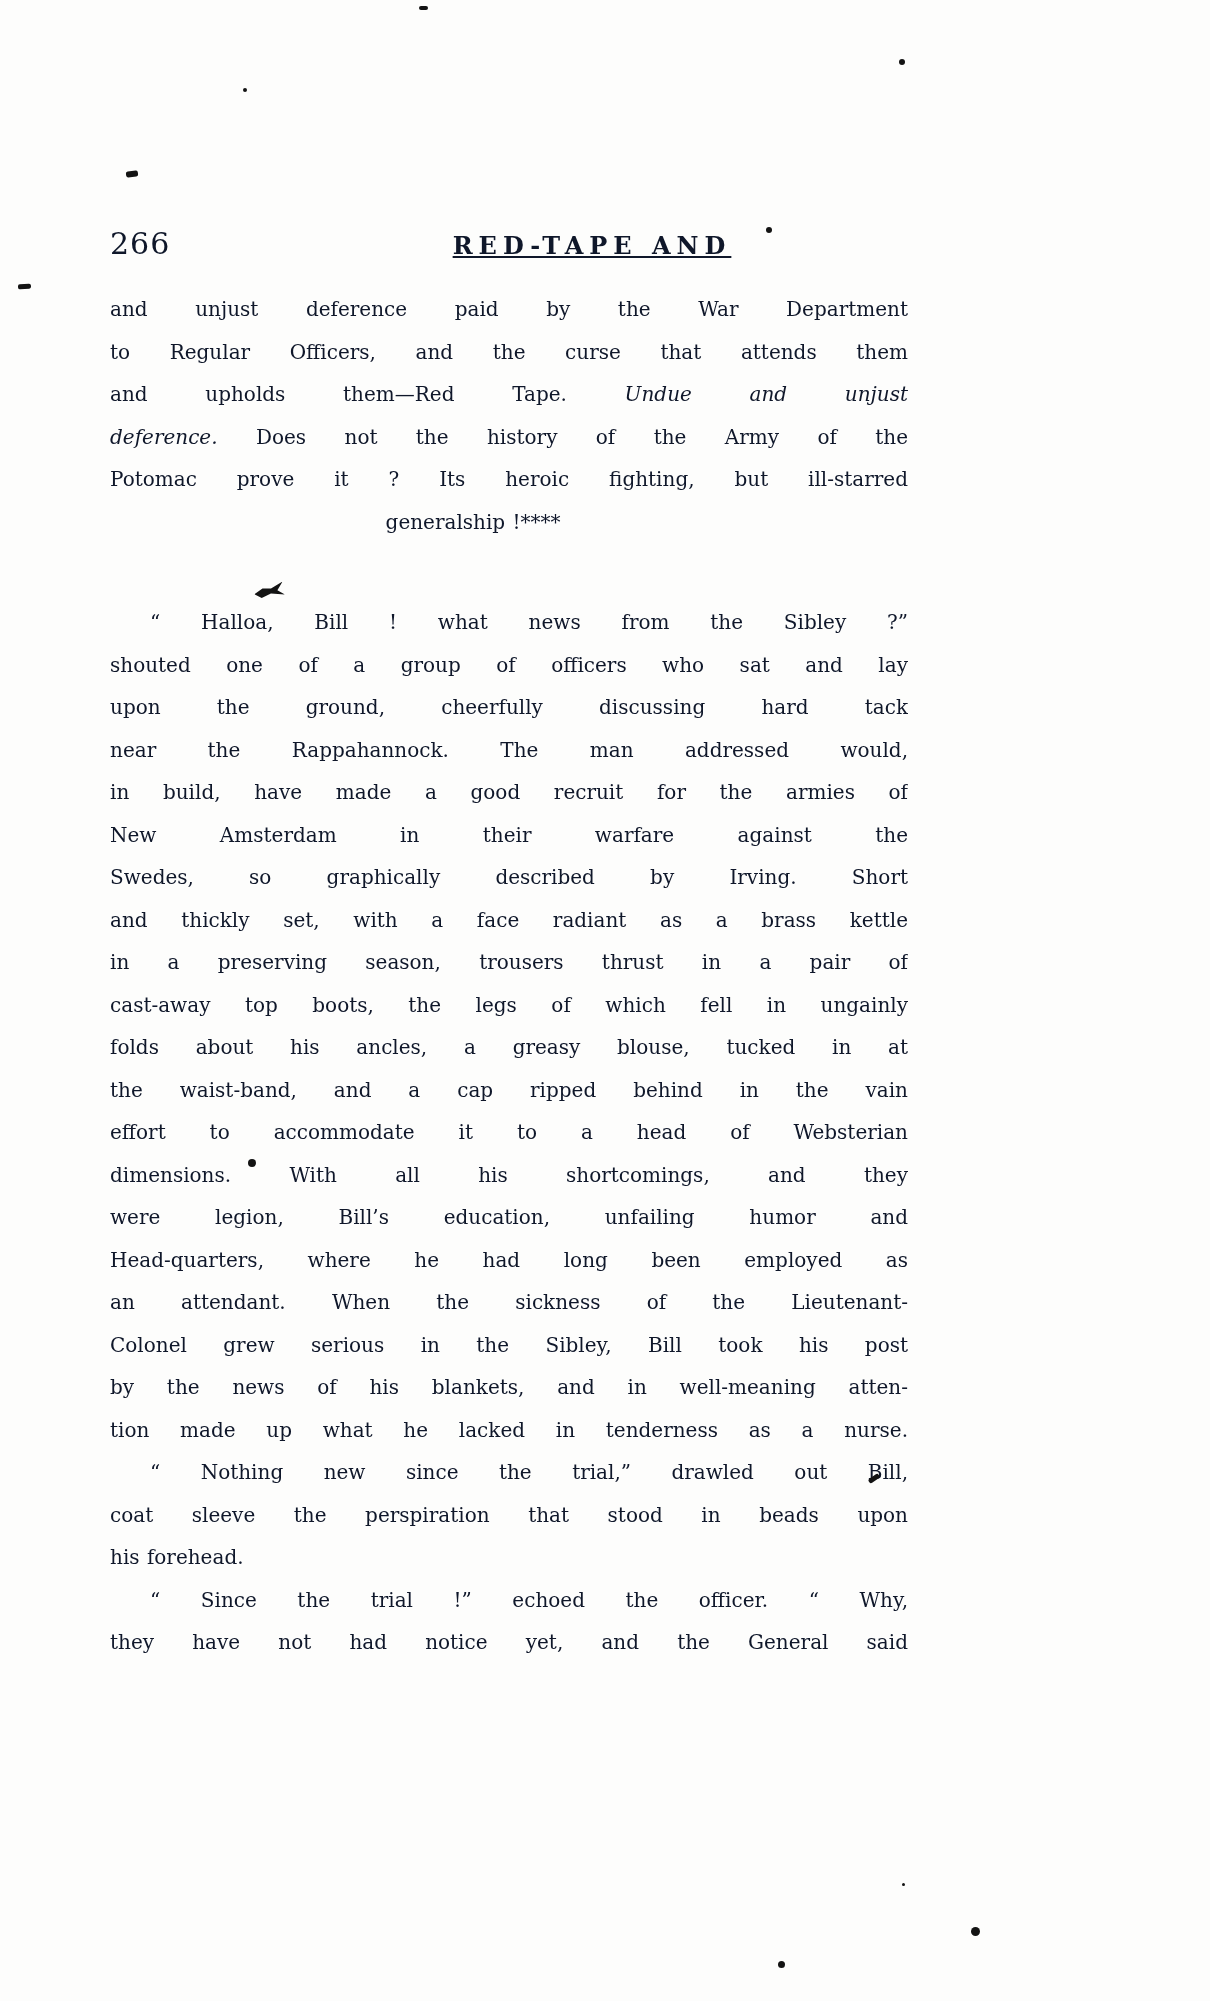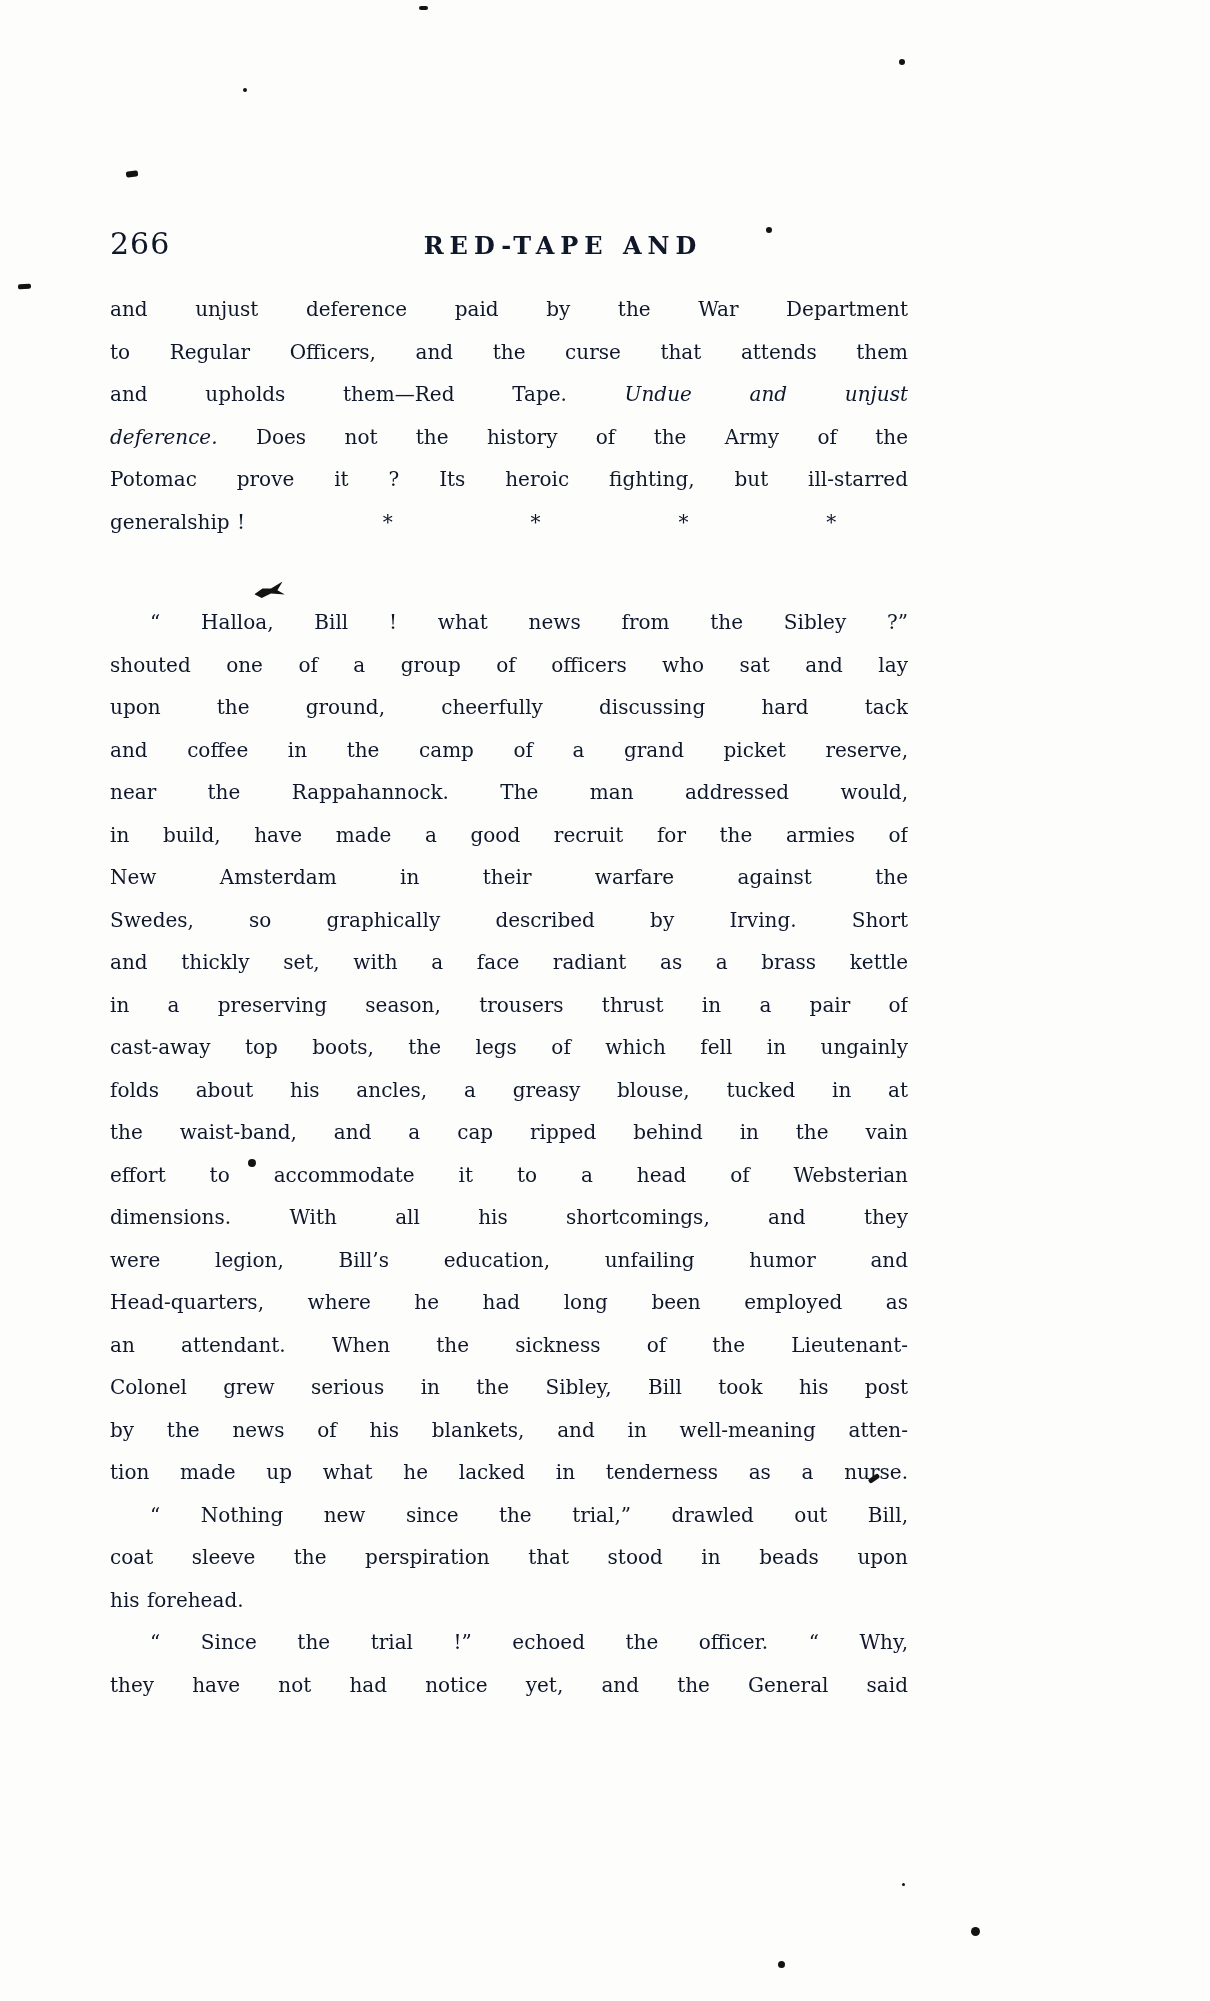--- a/index.html
+++ b/index.html
@@ -10,40 +10,41 @@
     color:#0f172a;
     font-family:"DejaVu Serif", serif;
     overflow:hidden;
   }
   
   .page-number{
     position:absolute;left:110px;top:226px;
     font-size:30px;letter-spacing:1px;
   }
   .running-header{
-    position:absolute;left:563px;top:231px;
+    position:absolute;left:592px;top:231px;
     transform:translateX(-50%);
     font-size:24px;font-weight:bold;letter-spacing:6px;
     white-space:nowrap;
+    text-decoration:underline;
   }
   
   .text-block{
     position:absolute;left:110px;top:288px;width:798px;
     font-size:20px;line-height:42.5px;word-spacing:1px;
   }
   .para{margin:0;}
   .para.gap{margin-top:58px;}
   .line{
     height:42.5px;overflow:hidden;
     text-align:justify;text-align-last:justify;
   }
   .line.left{text-align-last:left;}
   .line.indent{padding-left:40px;}
   .line.stars{
-    display:flex;justify-content:space-between;align-items:flex-start;
+    display:flex;justify-content:center;align-items:flex-start;
     width:91%;text-align-last:auto;
   }
   .line.stars span{display:inline-block;}
   em{font-style:italic;}
   
   .speck{position:absolute;background:#131313;}
   .speck.dot{border-radius:50%;}
   .speck.dash{border-radius:2px;}
   .speck.blot{
     border-radius:0;
@@ -71,21 +72,20 @@
           <span>*</span>
           <span>*</span>
           <span>*</span>
           <span>*</span>
         </div>
       </div>
       <div class="para gap">
         <div class="line indent">“ Halloa, Bill !  what news from the Sibley ?”</div>
         <div class="line">shouted one of a group of officers who sat and lay</div>
         <div class="line">upon the ground, cheerfully discussing hard tack</div>
-        <div class="line">and coffee in the camp of a grand picket reserve,</div>
         <div class="line">near the Rappahannock.  The man addressed would,</div>
         <div class="line">in build, have made a good recruit for the armies of</div>
         <div class="line">New Amsterdam in their warfare against the</div>
         <div class="line">Swedes, so graphically described by Irving.  Short</div>
         <div class="line">and thickly set, with a face radiant as a brass kettle</div>
         <div class="line">in a preserving season, trousers thrust in a pair of</div>
         <div class="line">cast-away top boots, the legs of which fell in ungainly</div>
         <div class="line">folds about his ancles, a greasy blouse, tucked in at</div>
         <div class="line">the waist-band, and a cap ripped behind in the vain</div>
         <div class="line">effort to accommodate it to a head of Websterian</div>

